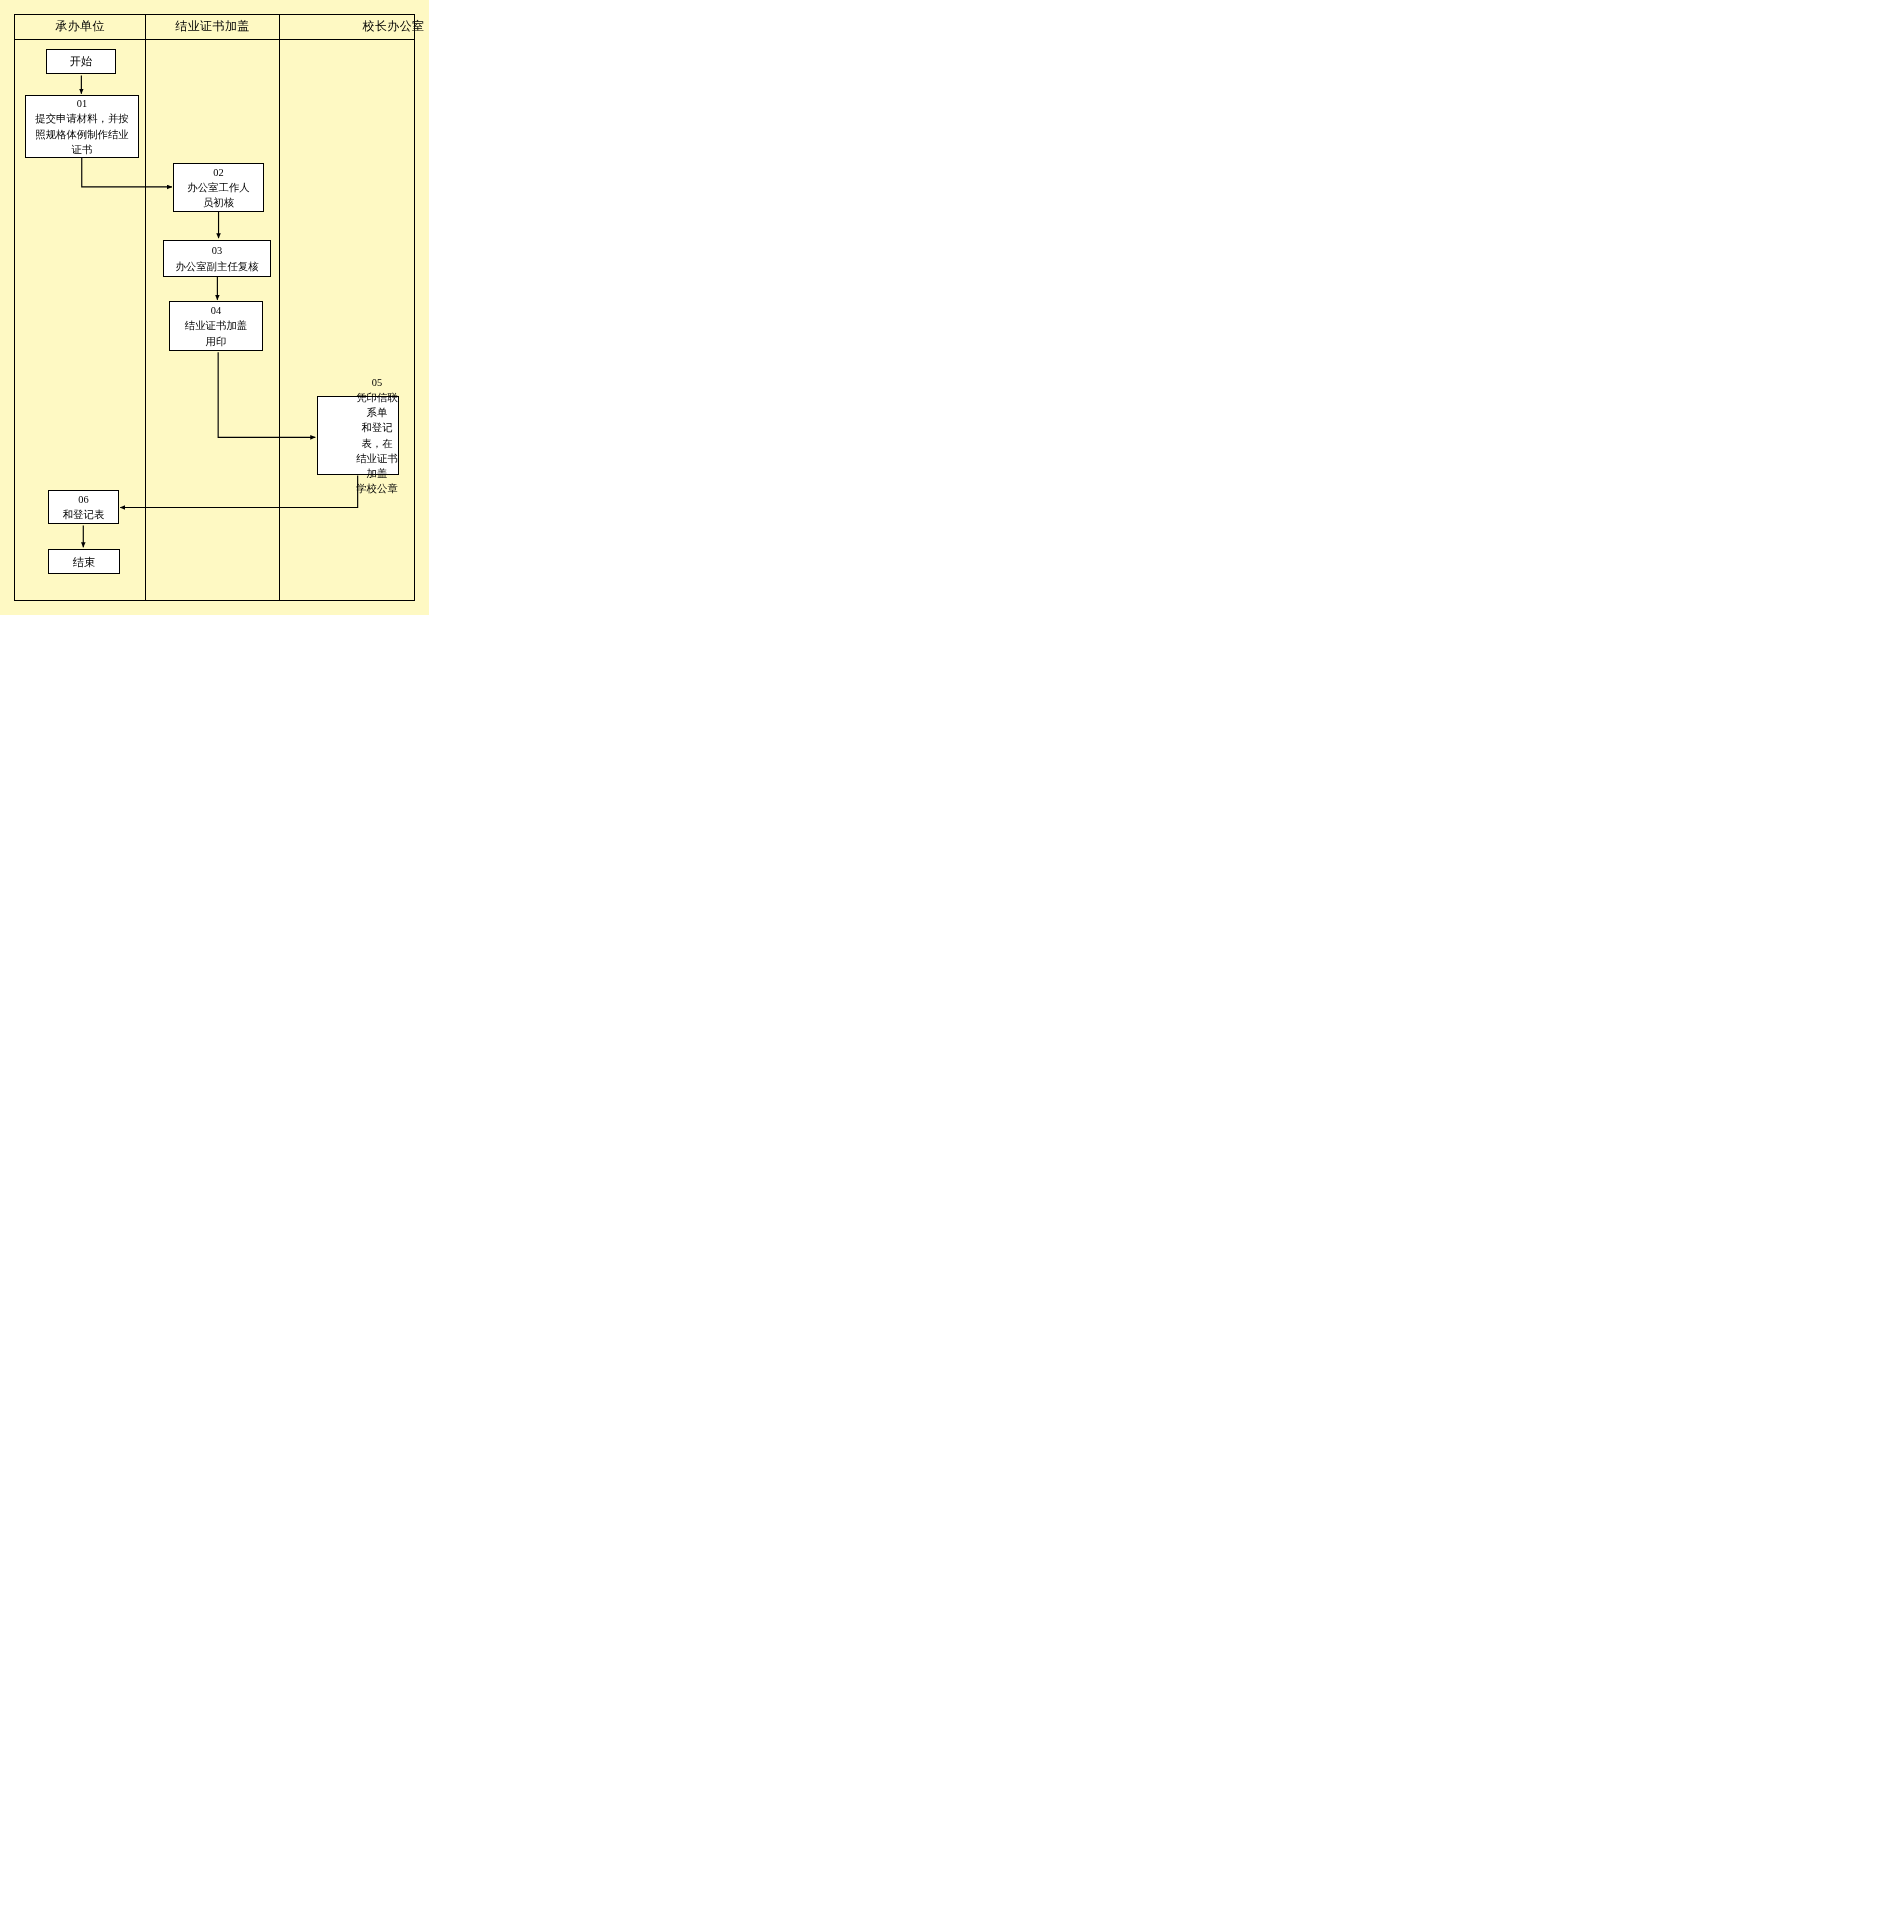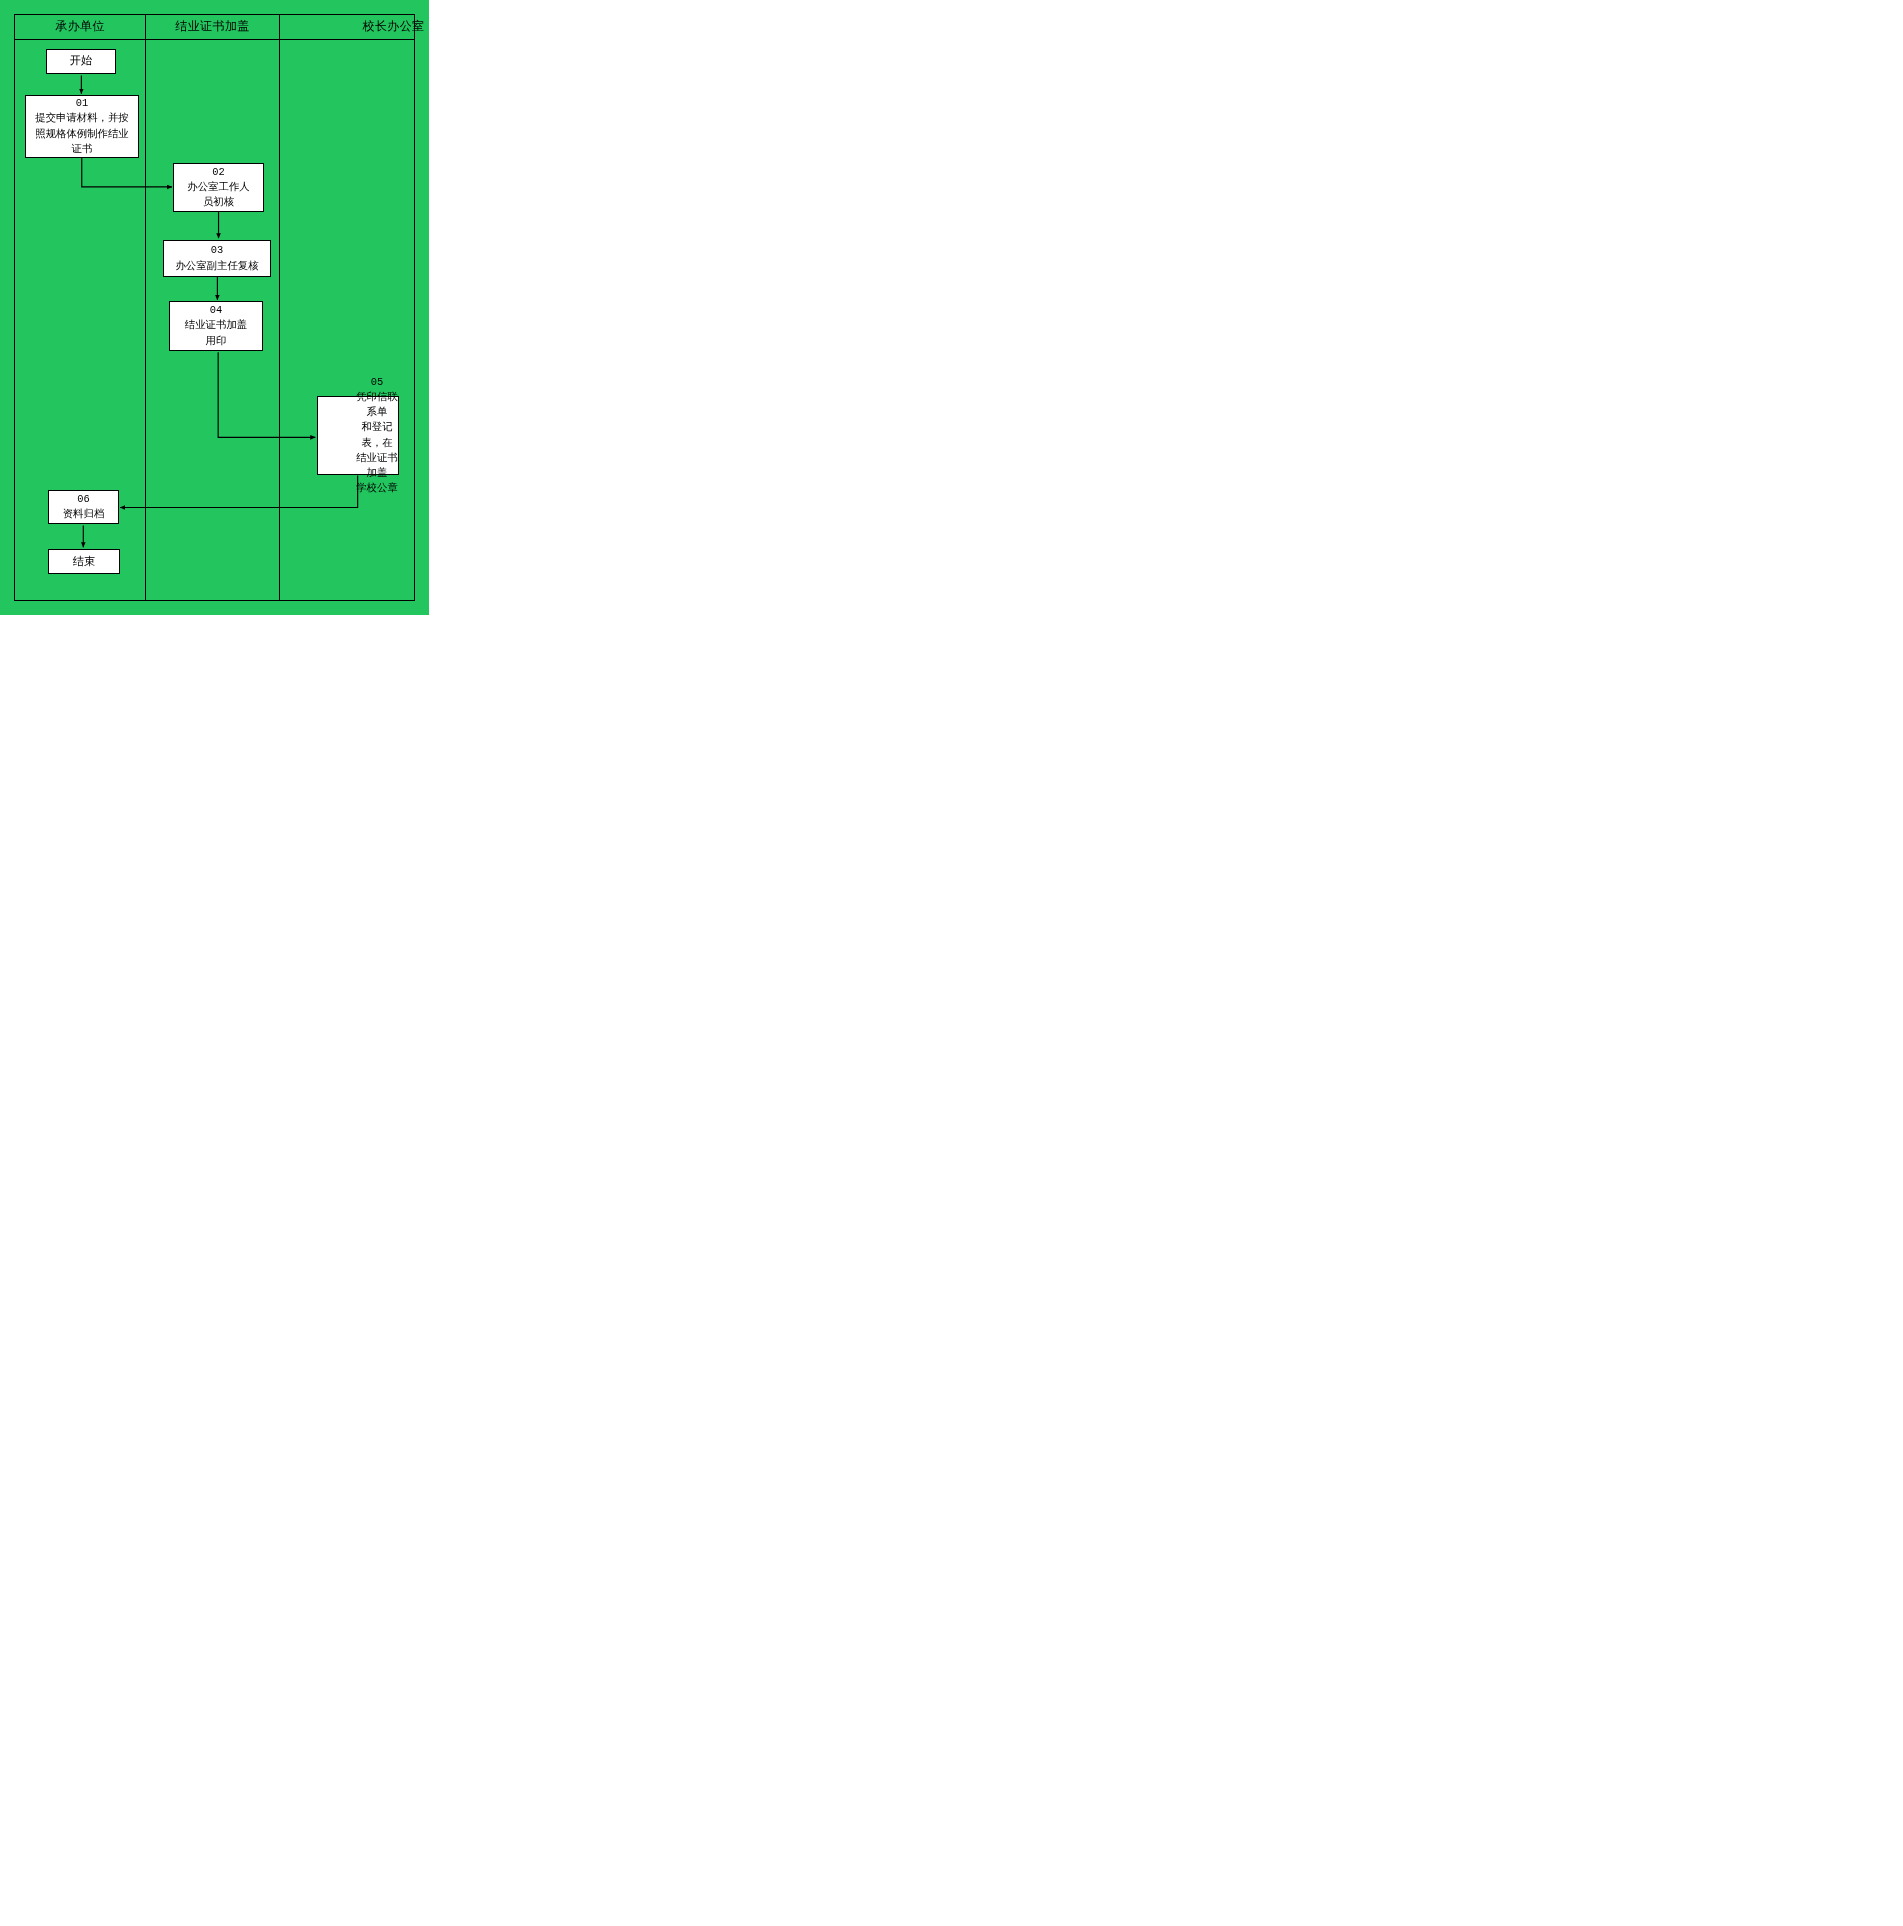--- a/index.html
+++ b/index.html
@@ -4,23 +4,23 @@
 <style>
   html, body {
     margin: 0;
     padding: 0;
     background: #ffffff;
   }
   .canvas {
     position: relative;
     width: 429px;
     height: 615px;
-    background: #22c55e;
+    background: #fef9c3;
     color: #000000;
-    font-family: Liberation Mono, monospace;
+    font-family: Liberation Serif, serif;
     overflow: hidden;
   }
   .frame {
     position: absolute;
     left: 13.5px; top: 13.5px;
     width: 401px; height: 587px;
     border: 1.2px solid #000;
     box-sizing: border-box;
   }
   .vline {
@@ -142,21 +142,21 @@
   <div class="node n05">
     <div class="num">05</div>
     <div class="lbl">凭印信联系单
 和登记表，在
 结业证书加盖
 学校公章</div>
   </div>
 
   <div class="node n06">
     <div class="num">06</div>
-    <div class="lbl">资料归档</div>
+    <div class="lbl">和登记表</div>
   </div>
 
   <div class="node terminal nend">
     <div class="lbl">结束</div>
   </div>
 
 </div>
 
 
 </body></html>

